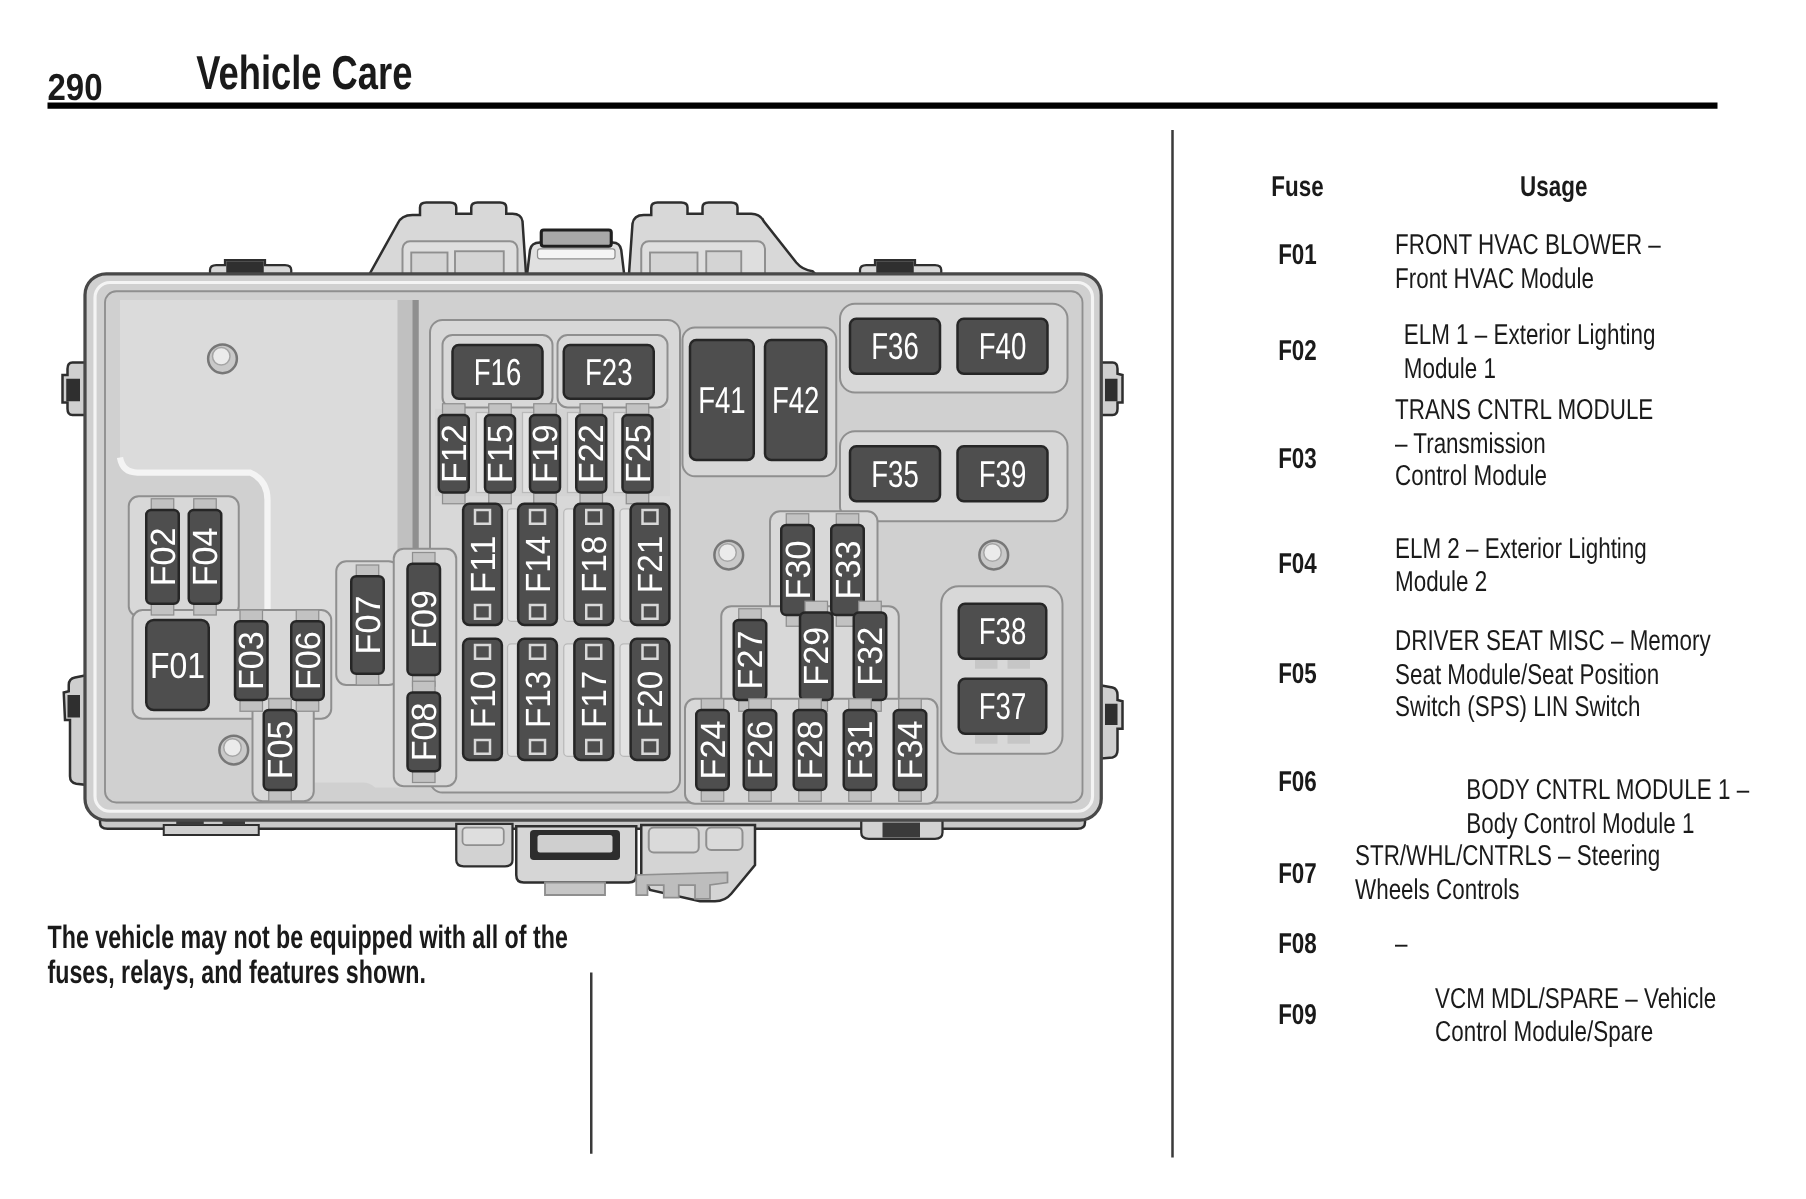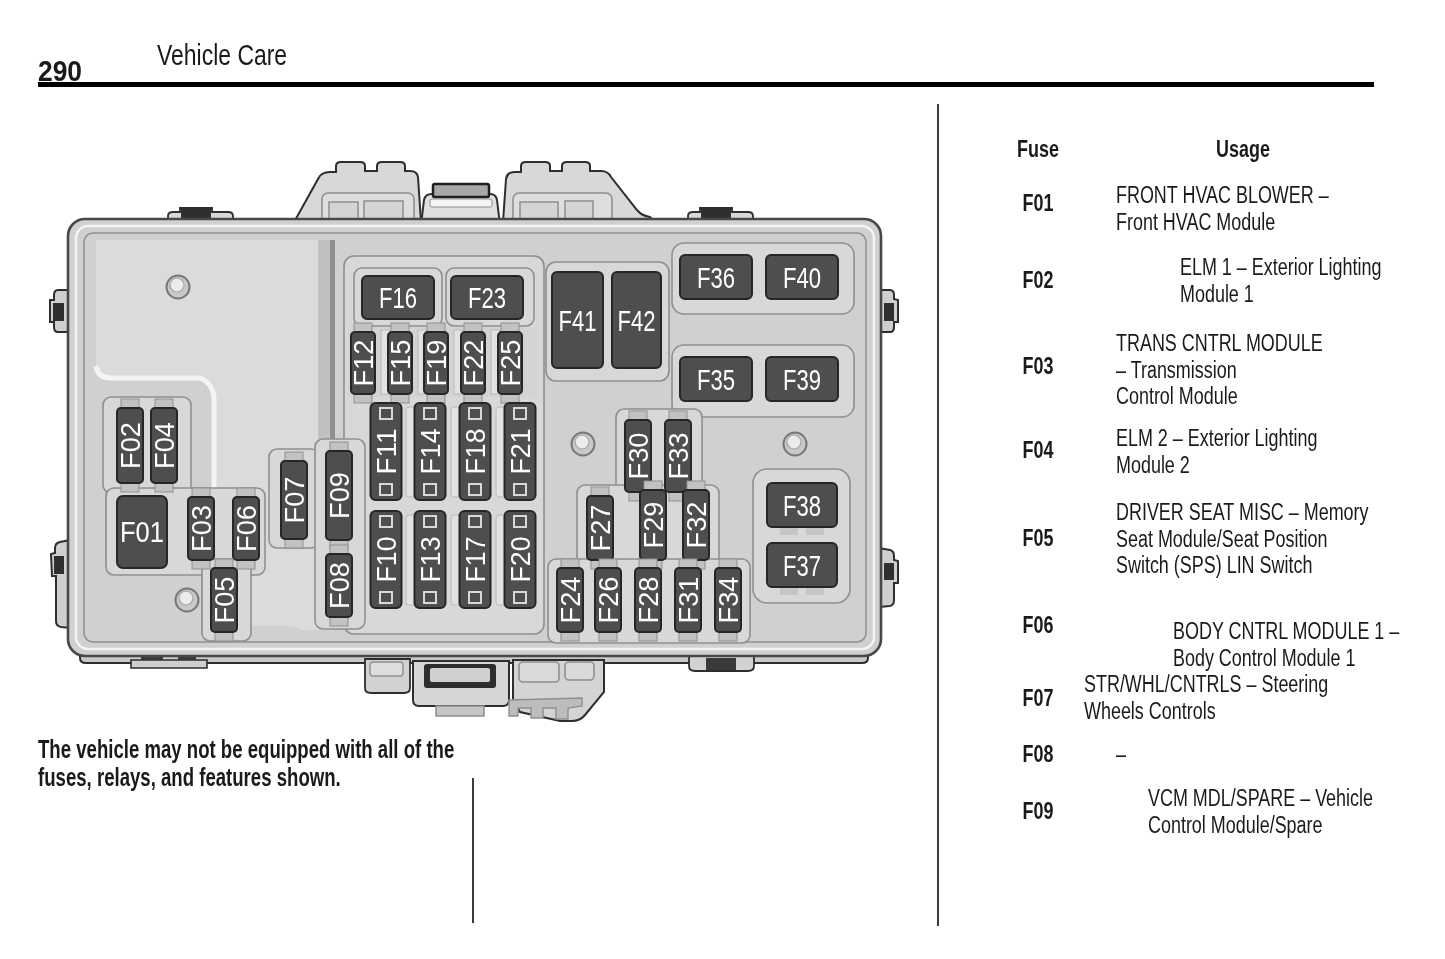--- a/index.html
+++ b/index.html
@@ -1,21 +1,21 @@
 <!DOCTYPE html>
 <html><head>
 <meta charset="utf-8">
 <style>
   html,body{margin:0;padding:0;background:#fff;width:1445px;height:959px;overflow:hidden;}
   body{font-family:"Liberation Sans", sans-serif;color:#1a1a1a;position:relative;}
   .cx{display:inline-block;transform:scaleX(0.78);transform-origin:0 0;white-space:nowrap;}
   .cxm{display:inline-block;transform:scaleX(0.78);transform-origin:50% 0;white-space:nowrap;}
   .abs{position:absolute;}
   #hdrnum{left:38px;top:38px;font-weight:bold;font-size:30px;margin-top:16px;}
-  #hdrtitle{left:157px;top:38px;font-weight:normal;font-size:30px;}
+  #hdrtitle{left:157px;top:38px;font-weight:bold;font-size:38px;}
   #rule{left:38px;top:82px;width:1336px;height:5px;background:#000;}
   #div1{left:472px;top:778px;width:2px;height:145px;background:#3a3a3a;}
   #div2{left:937px;top:104px;width:2px;height:822px;background:#3a3a3a;}
   #caption{left:38px;top:736px;font-weight:bold;font-size:26px;line-height:27.5px;text-decoration:underline;}
   .tlabel{font-weight:bold;font-size:23px;}
   .trow{font-weight:normal;font-size:23px;line-height:26.5px;}
   .fcell{width:120px;text-align:center;}
 </style>
 </head>
 <body>
@@ -34,26 +34,26 @@
   </div>
 
 <div class="abs tlabel fusecol" style="left:978px;top:190px;">
     <span class="cxm abs fcell">F01</span>
   </div>
 <div class="abs trow" style="left:1116px;top:182px;"><span class="cx">FRONT HVAC BLOWER –<br>Front HVAC Module</span></div>
 
 <div class="abs tlabel fusecol" style="left:978px;top:267px;">
     <span class="cxm abs fcell">F02</span>
   </div>
-<div class="abs trow" style="left:1180px;top:254px;"><span class="cx">ELM 1 – Exterior Lighting<br>Module 1</span></div>
+<div class="abs trow" style="left:1123px;top:254px;"><span class="cx">ELM 1 – Exterior Lighting<br>Module 1</span></div>
 
 <div class="abs tlabel fusecol" style="left:978px;top:353px;">
     <span class="cxm abs fcell">F03</span>
   </div>
-<div class="abs trow" style="left:1116px;top:330px;"><span class="cx">TRANS CNTRL MODULE<br>– Transmission<br>Control Module</span></div>
+<div class="abs trow" style="left:1116px;top:314px;"><span class="cx">TRANS CNTRL MODULE<br>– Transmission<br>Control Module</span></div>
 
 <div class="abs tlabel fusecol" style="left:978px;top:437px;">
     <span class="cxm abs fcell">F04</span>
   </div>
 <div class="abs trow" style="left:1116px;top:425px;"><span class="cx">ELM 2 – Exterior Lighting<br>Module 2</span></div>
 
 <div class="abs tlabel fusecol" style="left:978px;top:525px;">
     <span class="cxm abs fcell">F05</span>
   </div>
 <div class="abs trow" style="left:1116px;top:499px;"><span class="cx">DRIVER SEAT MISC – Memory<br>Seat Module/Seat Position<br>Switch (SPS) LIN Switch</span></div>

